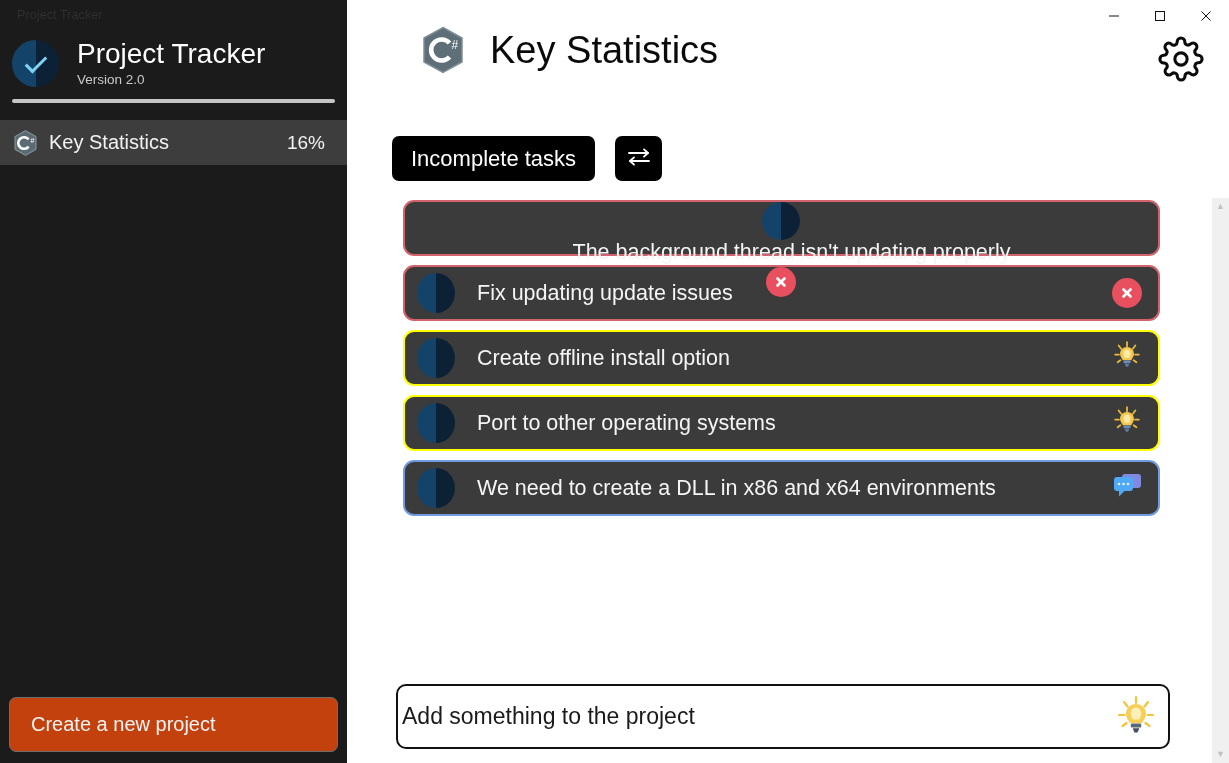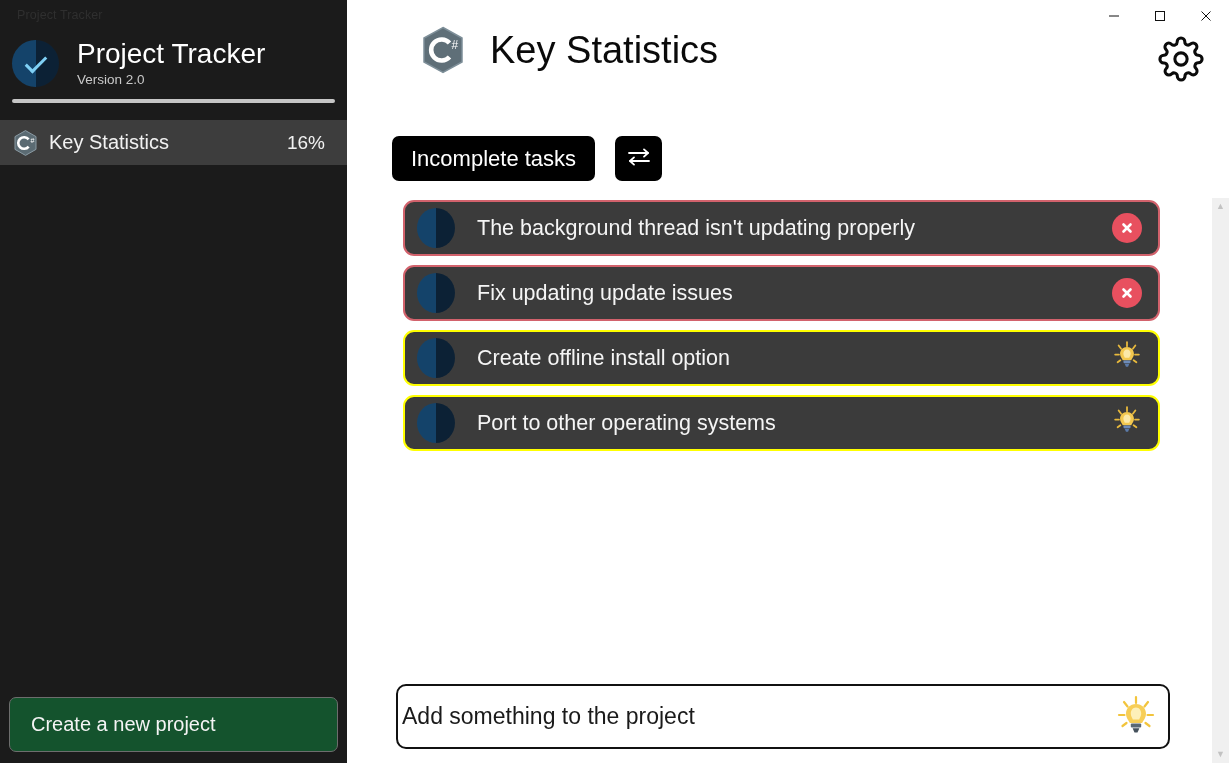--- a/index.html
+++ b/index.html
@@ -48,21 +48,21 @@
   #project-list { position: absolute; left: 0; top: 120px; width: 347px; }
   .project-item {
     height: 45px; display: flex; align-items: center;
     padding: 0 22px 0 14px; background: #3d3d3d; cursor: pointer;
   }
   .cs-hex { width: 23px; height: 26px; flex: 0 0 23px; position: relative; }
   .project-name { margin-left: 12px; font-size: 20px; color: #f2f2f2; flex: 1; }
   .project-pct { font-size: 19px; color: #f2f2f2; }
   #create-project-btn {
     position: absolute; left: 9px; bottom: 11px; width: 329px; height: 55px;
-    border: 1px solid #6d6d6d; border-radius: 7px; background: #14532d;
+    border: 1px solid #6d6d6d; border-radius: 7px; background: #c2410c;
     color: #f4f4f4; font-size: 20px; display: flex; align-items: center;
     padding-left: 21px; cursor: pointer; text-align: center;
   }
 
   
   #main { position: relative; flex: 1; height: 763px; background: #ffffff; }
 
   #winbtns { position: absolute; right: 0; top: 0; height: 32px; display: flex; }
   .winbtn {
     width: 46px; height: 32px; display: flex; align-items: center;
@@ -218,21 +218,21 @@
             <line x1="3" y1="7" x2="22" y2="7"></line>
               <polyline points="18,3.4 22,7 18,10.6"></polyline>
             <line x1="23" y1="15" x2="4" y2="15"></line>
               <polyline points="8,11.4 4,15 8,18.6"></polyline>
           </svg>
         </span>
       </button>
     </div>
 
     <div id="task-list">
-        <div class="task-row" style="border-color: rgb(210, 98, 108);">
+        <div class="task-row" style="border-color: rgb(210, 98, 108); flex-direction: column;">
           <span class="task-avatar"></span>
           <span class="task-text">The background thread isn't updating properly</span>
           <span class="task-action">
             <span class="xbtn">
               <svg width="16" height="16" viewBox="0 0 16 16" stroke="#ffffff" stroke-width="2.6" stroke-linecap="round">
                 <line x1="4.5" y1="4.5" x2="11.5" y2="11.5"></line>
                 <line x1="11.5" y1="4.5" x2="4.5" y2="11.5"></line>
               </svg>
             </span>
           </span>
@@ -281,20 +281,36 @@
                   <line x1="34" y1="8" x2="30.5" y2="12.5"></line>
                   <line x1="5" y1="21" x2="10.5" y2="21"></line>
                   <line x1="39" y1="21" x2="33.5" y2="21"></line>
                   <line x1="8.5" y1="32" x2="12.5" y2="29"></line>
                   <line x1="35.5" y1="32" x2="31.5" y2="29"></line>
                 </g>
                 <path d="M22 10c-6 0-10 4.3-10 9.8 0 4.2 2.6 6.4 3.9 9.2l12.2 0c1.3-2.8 3.9-5 3.9-9.2C32 14.3 28 10 22 10z" fill="#f3c84f"></path>
                 <path d="M22 13.5c-3.2 0-5.2 2.8-5.2 6 0 2.4 1.3 4 2 5.9h6.4c.7-1.9 2-3.5 2-5.9 0-3.2-2-6-5.2-6z" fill="#fbe9a8"></path>
                 <rect x="17" y="29.5" width="10" height="4" rx="1" fill="#6d8bb8"></rect>
                 <path d="M18.6 34.2h6.8l-1.9 4.2h-3z" fill="#5b7aa8"></path>
+              </svg></span>
+          </span>
+        </div>
+        <div class="task-row" style="border-color: rgb(111, 155, 224);">
+          <span class="task-avatar"></span>
+          <span class="task-text">We need to create a DLL in x86 and x64 environments</span>
+          <span class="task-action">
+            <span><svg width="32" height="30" viewBox="0 0 32 30">
+                <rect x="11" y="3" width="19" height="14" rx="3" fill="#7f8ae0"></rect>
+                <rect x="3" y="6" width="19" height="14" rx="3" fill="#4fa9f5"></rect>
+                <path d="M8 19.5l0 6 5.5-5.5z" fill="#4fa9f5"></path>
+                <g fill="#dff0ff">
+                  <circle cx="8" cy="13" r="1.3"></circle>
+                  <circle cx="12.5" cy="13" r="1.3"></circle>
+                  <circle cx="17" cy="13" r="1.3"></circle>
+                </g>
               </svg></span>
           </span>
         </div>
       </div>
 
     <div id="add-input-wrap">
       <input id="add-input" type="text" placeholder="Add something to the project" style="">
       <span id="bulb-big">
         <svg width="44" height="46" viewBox="0 0 44 46">
           <g stroke="#f2c43c" stroke-width="2.2" stroke-linecap="round">

